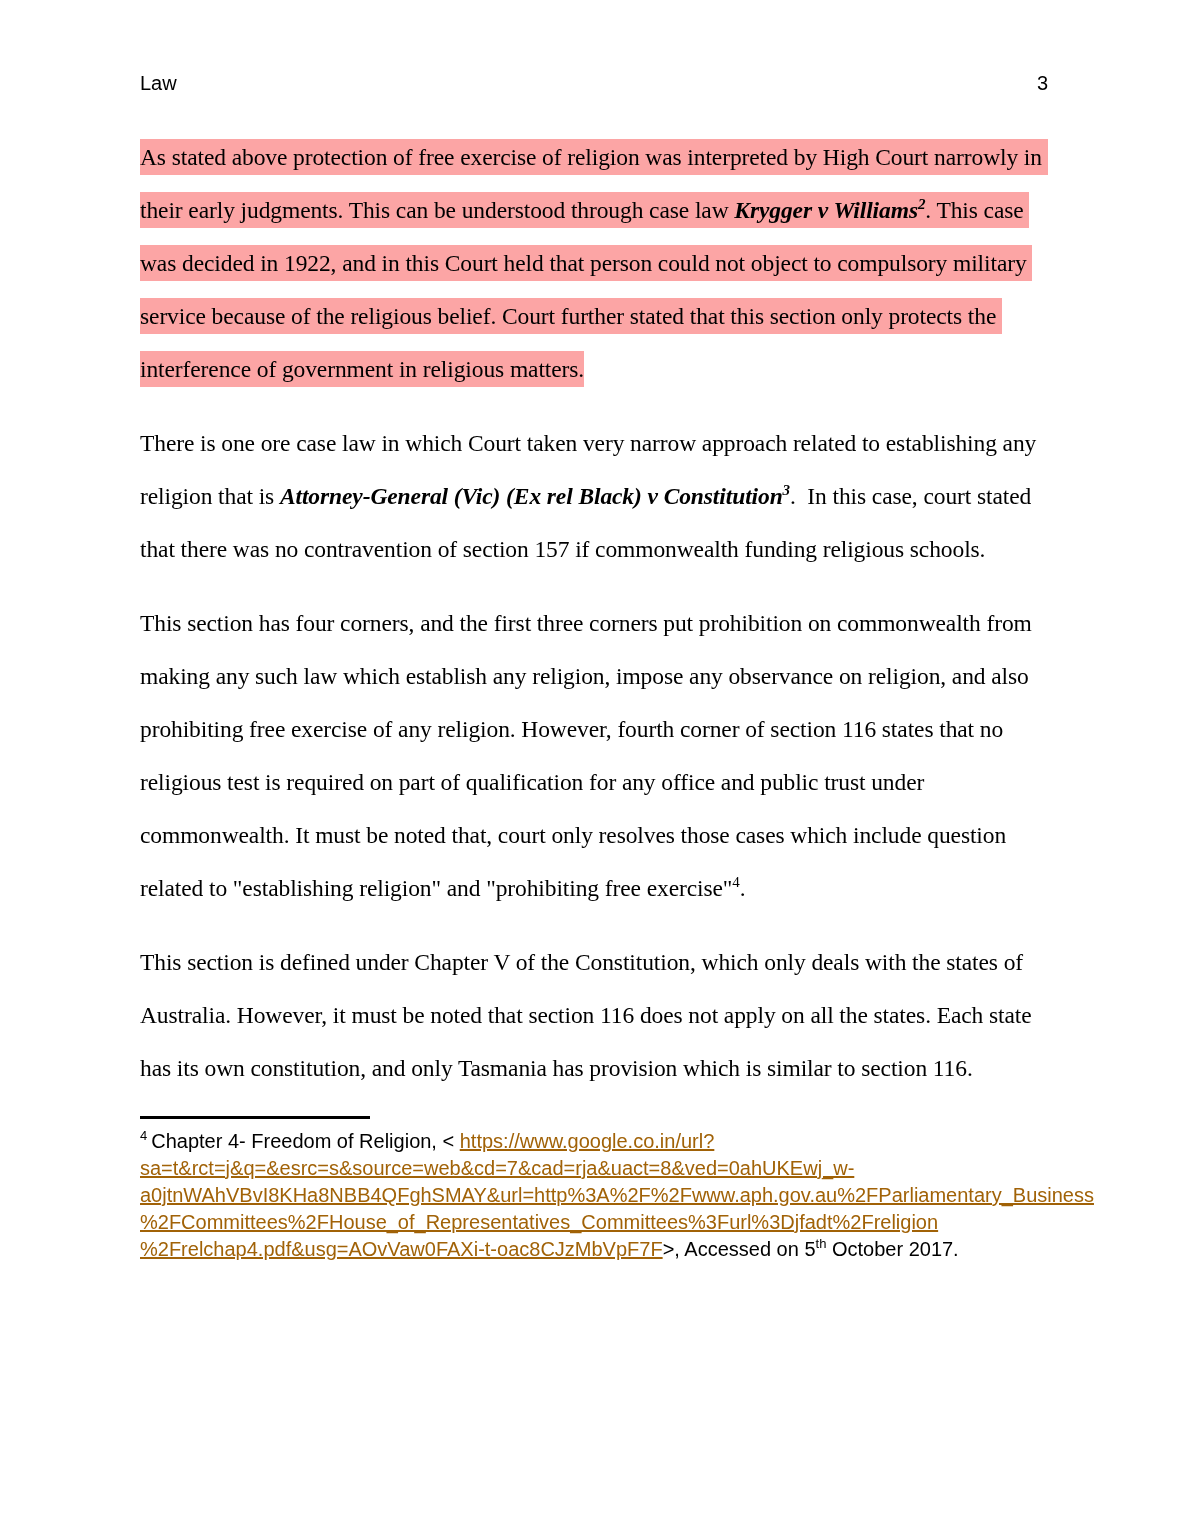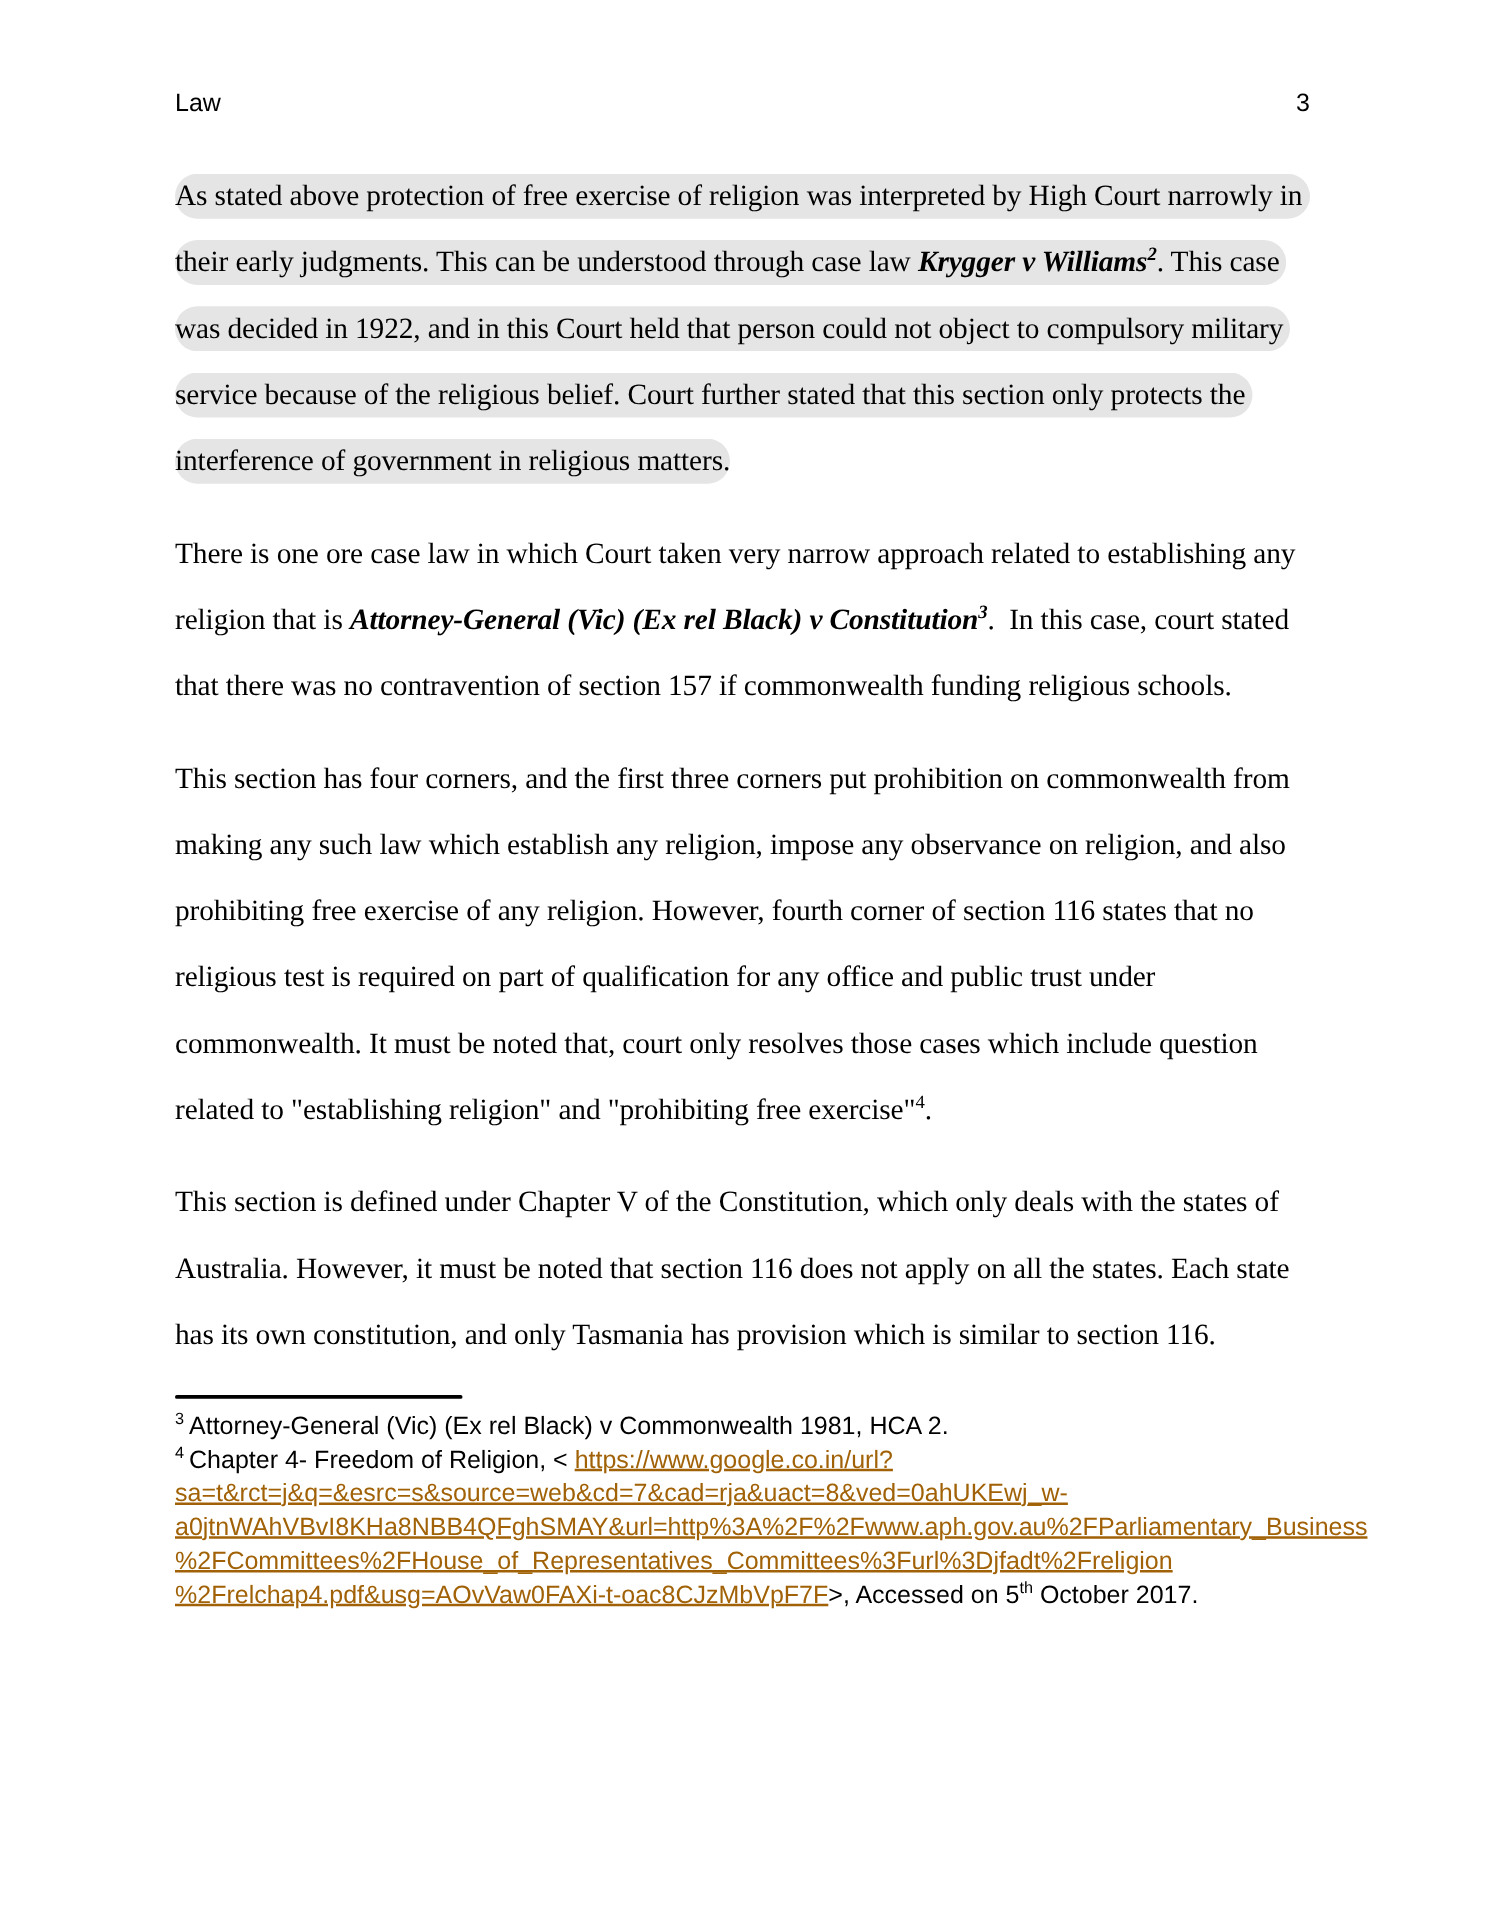--- a/index.html
+++ b/index.html
@@ -1,15 +1,15 @@
 <!DOCTYPE html>
 <html><head>
 <meta charset="utf-8">
 <style>
-  * { margin: 0; padding: 0; box-sizing: border-box; border-radius: 28px; }
+  * { margin: 0; padding: 0; box-sizing: border-box; }
   html, body { background: #ffffff; }
   body {
     width: 1190px;
     height: 1540px;
     font-family: "Liberation Serif", serif;
     color: #000000;
     position: relative;
   }
   .page {
     width: 1190px;
@@ -32,21 +32,21 @@
   }
   .para {
     font-size: 23.5px;
     line-height: 53px;
     letter-spacing: -0.1px;
     white-space: pre-wrap;
     text-align: left;
     margin-bottom: 21px;
   }
   .hl {
-    background: #e5e5e5;
+    background: #fca5a5;
     padding: 5px 0;
     -webkit-box-decoration-break: clone;
     box-decoration-break: clone;
   }
   .case-name {
     font-weight: bold;
     font-style: italic;
   }
   .para sup {
     font-size: 15px;
@@ -103,20 +103,19 @@
     <p class="para"><span>This section has four corners, and the first three corners put prohibition on commonwealth from making any such law which establish any religion, impose any observance on religion, and also prohibiting free exercise of any religion. However, fourth corner of section 116 states that no religious test is required on part of qualification for any office and public trust under commonwealth. It must be noted that, court only resolves those cases which include question related to "establishing religion" and "prohibiting free exercise"</span><sup>4</sup><span>.</span></p>
 
     <p class="para"><span>This section is defined under Chapter V of the Constitution, which only deals with the states of Australia. However, it must be noted that section 116 does not apply on all the states. Each state has its own constitution, and only Tasmania has provision which is similar to section 116.</span></p>
 
   </div>
 
   <div class="footnotes">
     <div class="fn-separator"></div>
 
 
-    <div class="footnote"><sup>3</sup><span>Attorney-General (Vic) (Ex rel Black) v Commonwealth 1981, HCA 2.</span></div>
 
     <div class="footnote"><sup>4</sup><span>Chapter 4- Freedom of Religion, &lt;</span>
       <a class="fn-link"><span>https://www.google.co.in/url?</span><br><span>sa=t&amp;rct=j&amp;q=&amp;esrc=s&amp;source=web&amp;cd=7&amp;cad=rja&amp;uact=8&amp;ved=0ahUKEwj_w-</span><br><span>a0jtnWAhVBvI8KHa8NBB4QFghSMAY&amp;url=http%3A%2F%2Fwww.aph.gov.au%2FParliamentary_Business</span><br><span>%2FCommittees%2FHouse_of_Representatives_Committees%3Furl%3Djfadt%2Freligion</span><br><span>%2Frelchap4.pdf&amp;usg=AOvVaw0FAXi-t-oac8CJzMbVpF7F</span></a><span>&gt;, Accessed on 5</span><sup class="inline-sup">th</sup><span> October 2017.</span>
     </div>
   </div>
 
 </div>
 
 </body></html>

